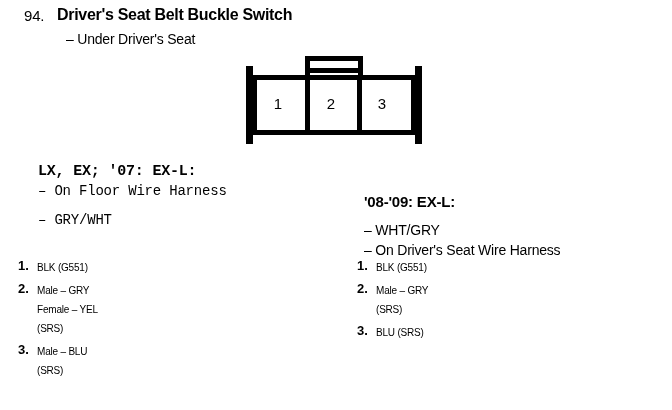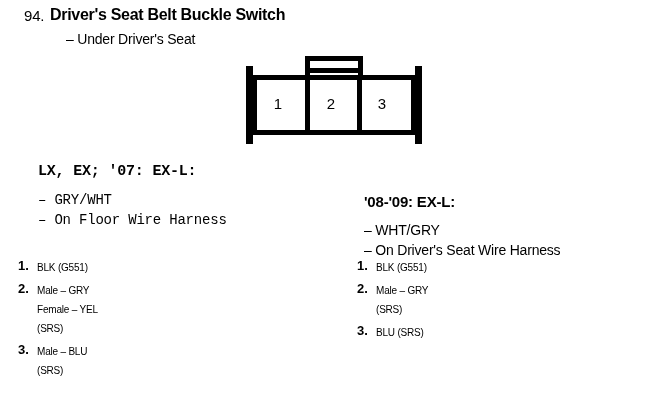--- a/index.html
+++ b/index.html
@@ -22,21 +22,21 @@
     position: absolute;
     left: 12px;
     top: 7px;
     font-size: 15px;
     font-weight: normal;
     letter-spacing: -0.2px;
     margin-left: 12px;
   }
   .header-title {
     position: absolute;
-    left: 50px;
+    left: 57px;
     top: 6px;
     font-size: 16px;
     font-weight: bold;
     letter-spacing: -0.3px;
     white-space: nowrap;
   }
   .header-sub {
     position: absolute;
     left: 66px;
     top: 31px;
@@ -193,22 +193,22 @@
   <div class="conn-body"></div>
   <div class="conn-div conn-div-1"></div>
   <div class="conn-div conn-div-2"></div>
   <div class="pin-label pin-1">1</div>
   <div class="pin-label pin-2">2</div>
   <div class="pin-label pin-3">3</div>
 </div>
 
 <div class="col col-left">
   <div class="col-head">LX, EX; '07: EX-L:</div>
+  <div class="col-dash">– On Floor Wire Harness</div>
   <div class="col-dash first">– GRY/WHT</div>
-  <div class="col-dash">– On Floor Wire Harness</div>
 </div>
 
 <div class="col col-right">
   <div class="col-head">'08-'09: EX-L:</div>
   <div class="col-dash first">– WHT/GRY</div>
   <div class="col-dash">– On Driver's Seat Wire Harness</div>
 </div>
 
 <div class="pin-list pin-list-left">
   <div class="pin-item">

